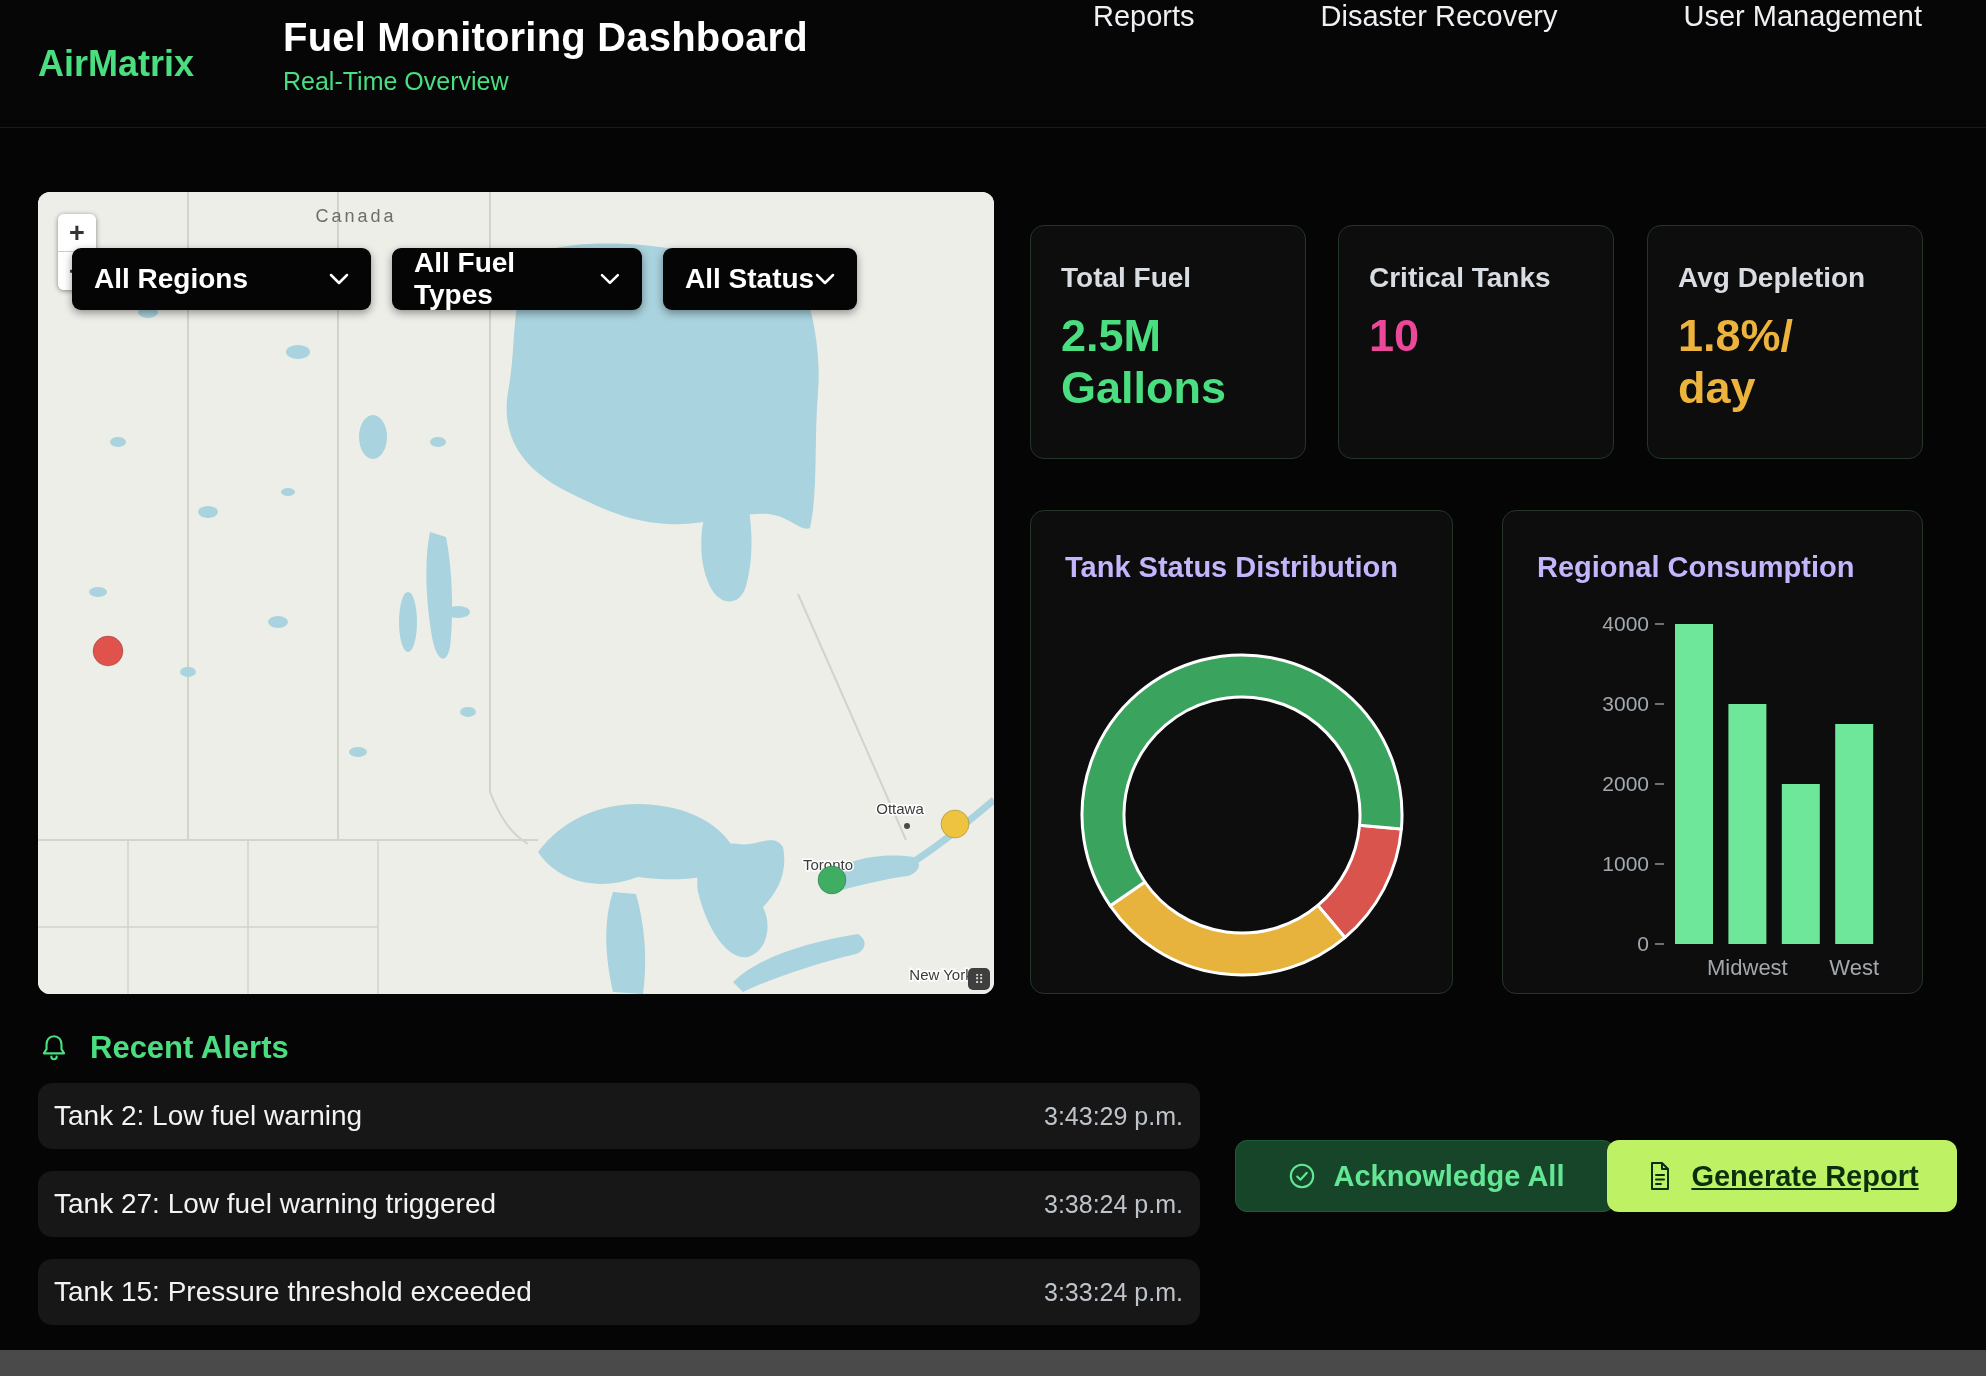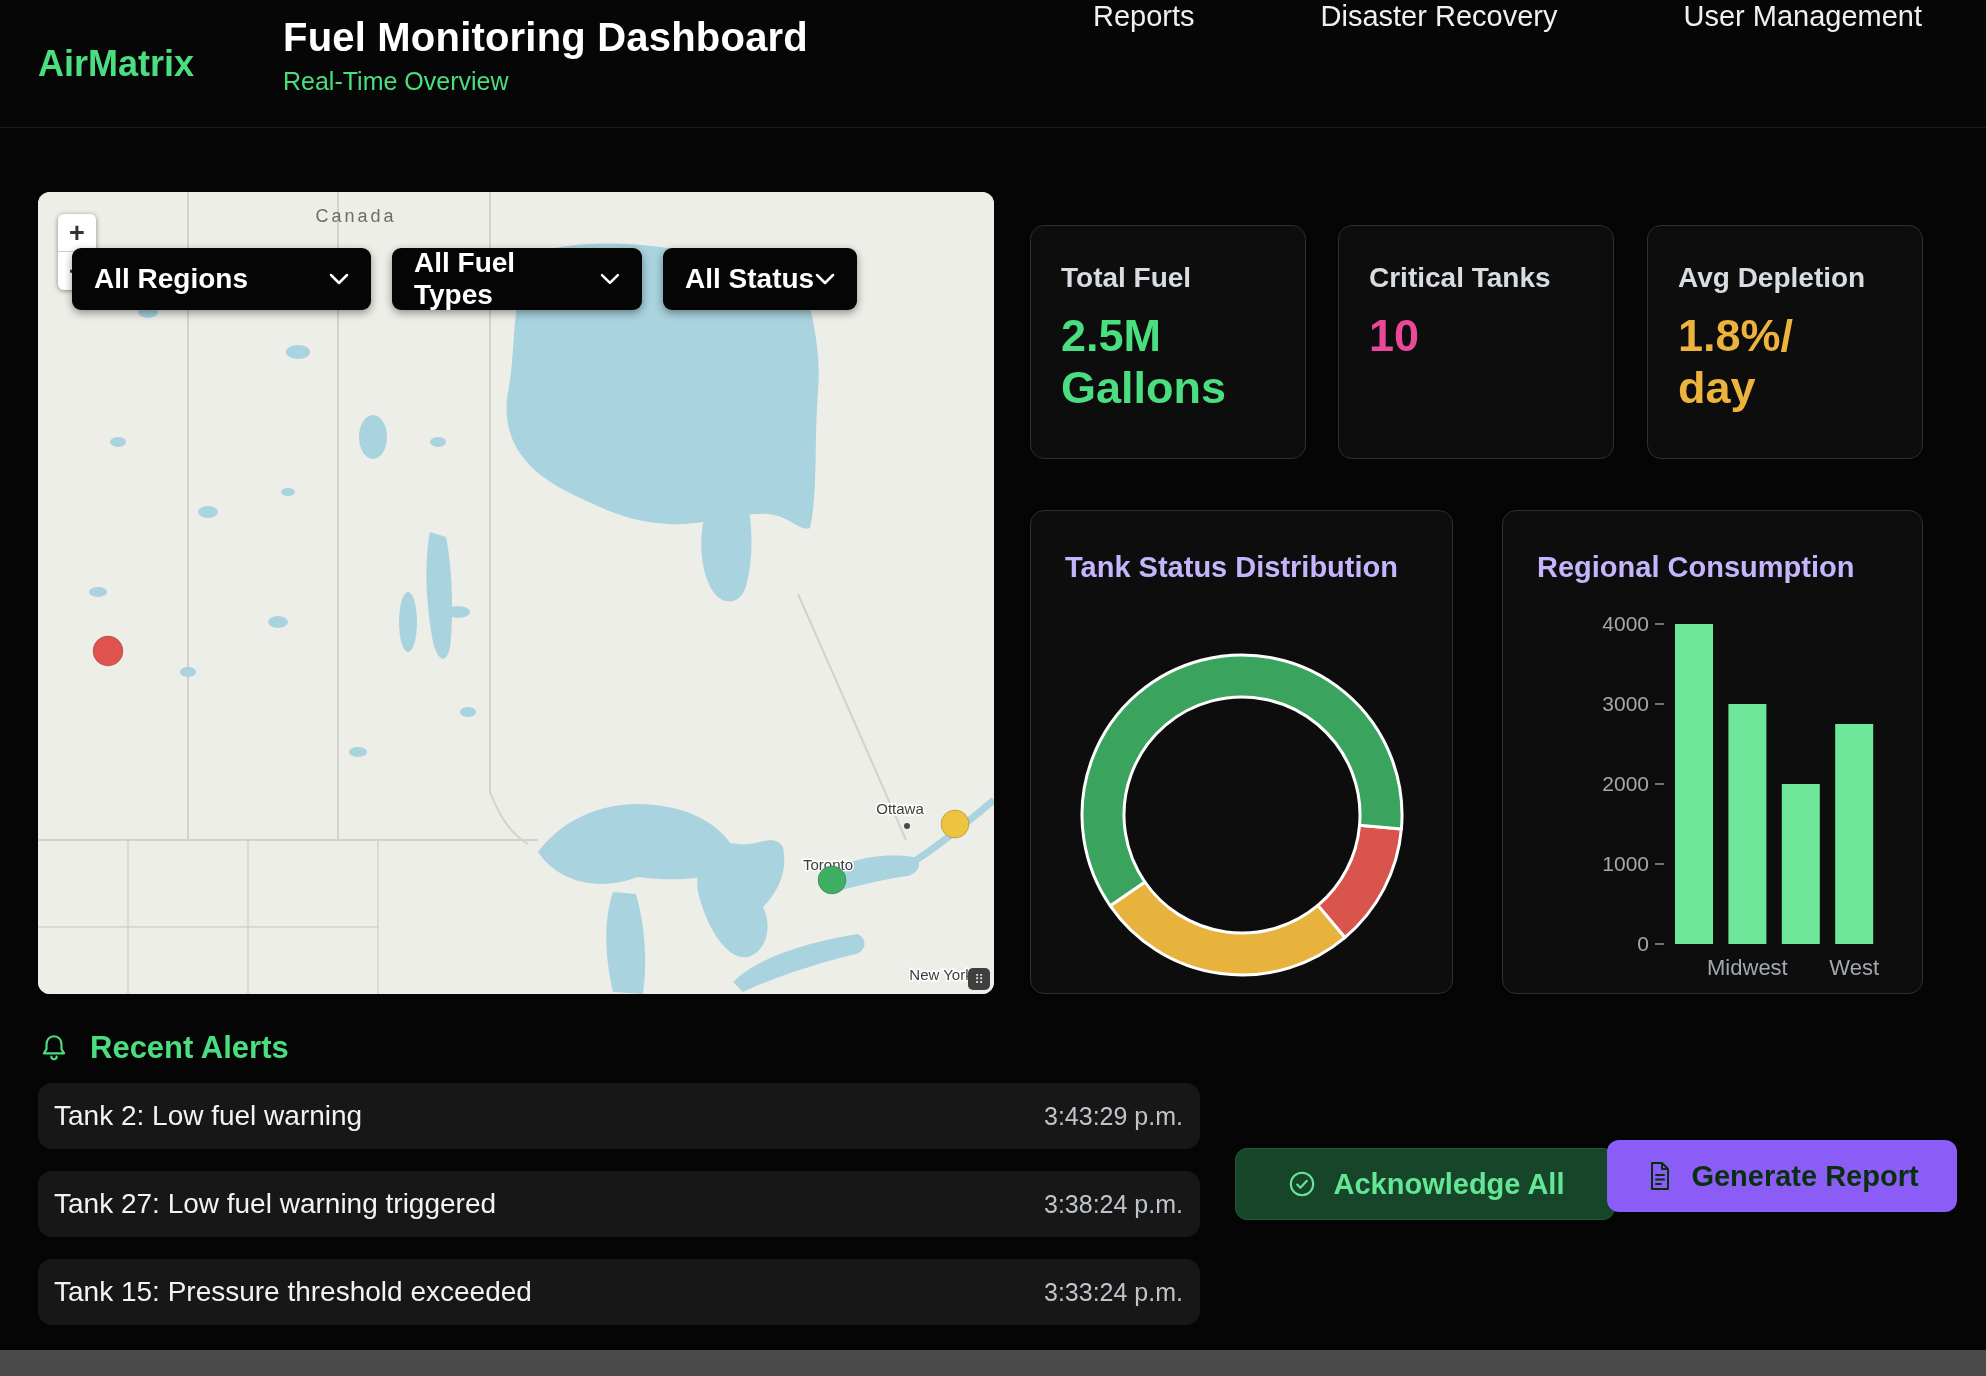--- a/index.html
+++ b/index.html
@@ -59,22 +59,22 @@
              display:flex;align-items:center;justify-content:space-between;
              padding:0 17px 0 16px;box-sizing:border-box;}
   .a1{top:1083px}.a2{top:1171px}.a3{top:1259px}
   .alert-msg{font-size:28px;color:#f2f3f5;}
   .alert-time{font-size:25px;color:#bfc4cb;}
 
   
   .btn{position:absolute;top:1140px;height:72px;border-radius:12px;display:flex;align-items:center;
        justify-content:center;gap:16px;font-size:29px;font-weight:700;border:none;cursor:pointer;
        box-sizing:border-box;font-family:inherit;}
-  .ack{left:1235px;width:380px;background:#16452a;color:#63e794;border:1px solid #1f5c36;margin-top:8px;}
-  .gen{left:1607px;width:350px;background:#8b5cf6;color:#08300f;}
+  .ack{left:1235px;width:380px;background:#16452a;color:#63e794;border:1px solid #1f5c36;}
+  .gen{left:1607px;width:350px;background:#bef264;color:#08300f;text-decoration:underline;}
 
   .bottom-bar{position:absolute;left:0;top:1350px;width:1986px;height:26px;background:#4a4a4a;}
 </style>
 </head>
 <body>
 
 <div class="app">
 
   <header class="topbar">
     <div class="brand">AirMatrix</div>

